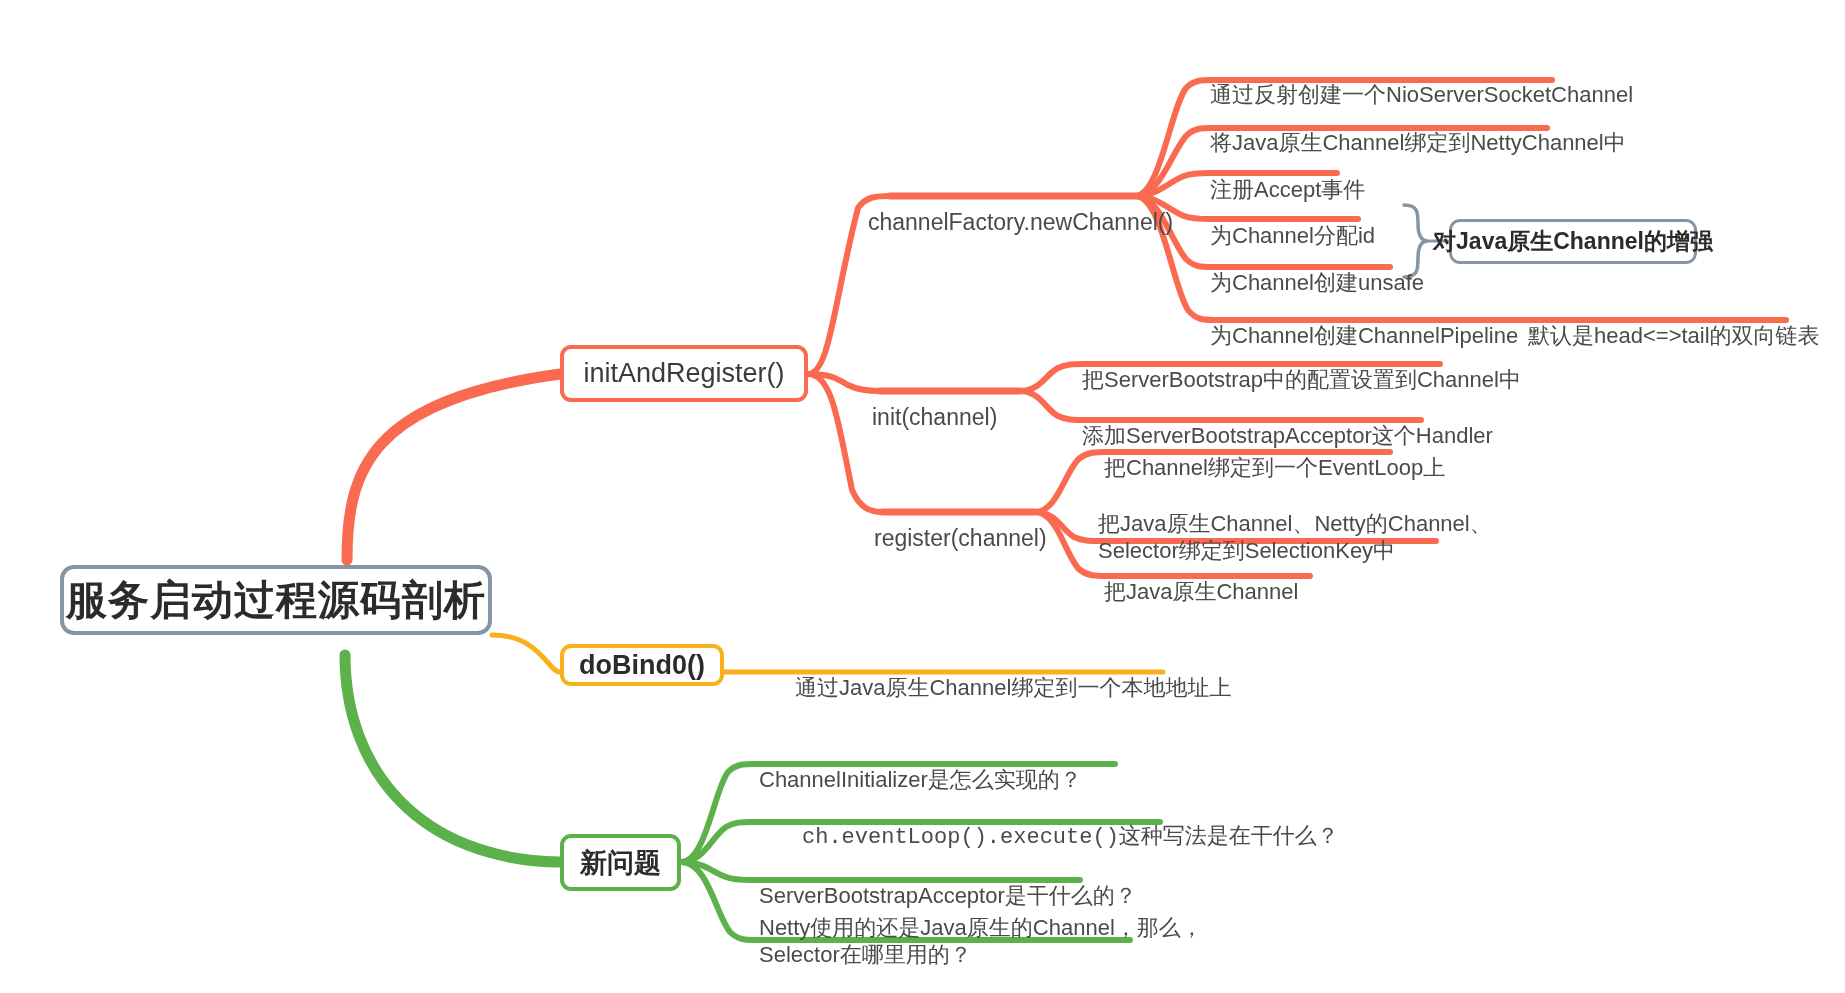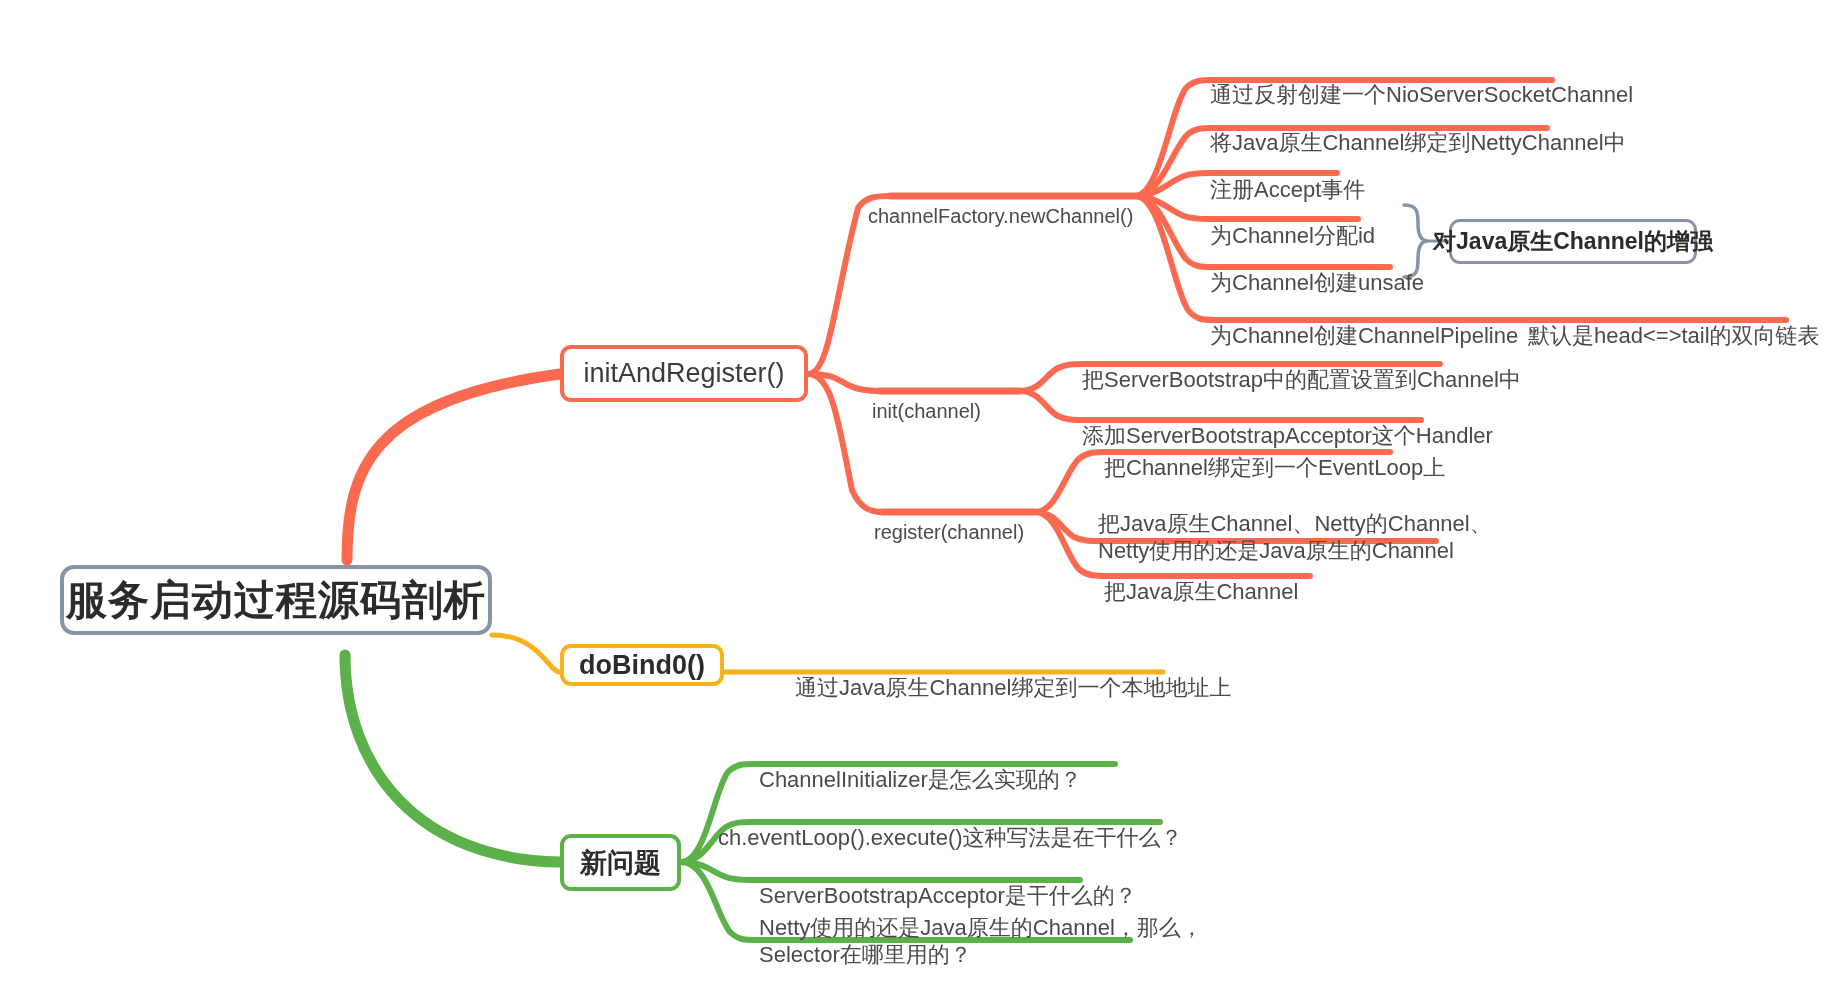--- a/index.html
+++ b/index.html
@@ -76,21 +76,21 @@
   
   .leaf {
     position: absolute;
     color: #4a4a4a;
     font-size: 23px;
     line-height: 1.22;
     white-space: pre-line;
     background: transparent;
   }
   .leaf.l2 {
-    font-size: 20px;
+    font-size: 23px;
     color: #4a4a4a;
   }
   .leaf.l3 {
     font-size: 22px;
     color: #4a4a4a;
   }
 </style>
 </head>
 <body>
 
@@ -202,34 +202,34 @@
   </div>
   <div class="leaf l3" style="left:1082px; top:396px;">
     <span>添加ServerBootstrapAcceptor这个Handler</span>
   </div>
 
   <div class="leaf l3" style="left:1104px; top:428px;">
     <span>把Channel绑定到一个EventLoop上</span>
   </div>
   <div class="leaf l3" style="left:1098px; top:484px;">
     <span>把Java原生Channel、Netty的Channel、
-Netty使用的还是Java原生的Channel</span>
+Selector绑定到SelectionKey中</span>
   </div>
   <div class="leaf l3" style="left:1104px; top:552px;">
     <span>把Java原生Channel</span>
   </div>
 
   <div class="leaf l3" style="left:795px; top:648px;">
     <span>通过Java原生Channel绑定到一个本地地址上</span>
   </div>
 
   <div class="leaf l3" style="left:759px; top:740px;">
     <span>ChannelInitializer是怎么实现的？</span>
   </div>
-  <div class="leaf l3" style="left:718px; top:798px;">
+  <div class="leaf l3" style="left:802px; top:798px;font-family:Liberation Mono, monospace;">
     <span>ch.eventLoop().execute()这种写法是在干什么？</span>
   </div>
   <div class="leaf l3" style="left:759px; top:856px;">
     <span>ServerBootstrapAcceptor是干什么的？</span>
   </div>
   <div class="leaf l3" style="left:759px; top:888px;">
     <span>Netty使用的还是Java原生的Channel，那么，
 Selector在哪里用的？</span>
   </div>
 

